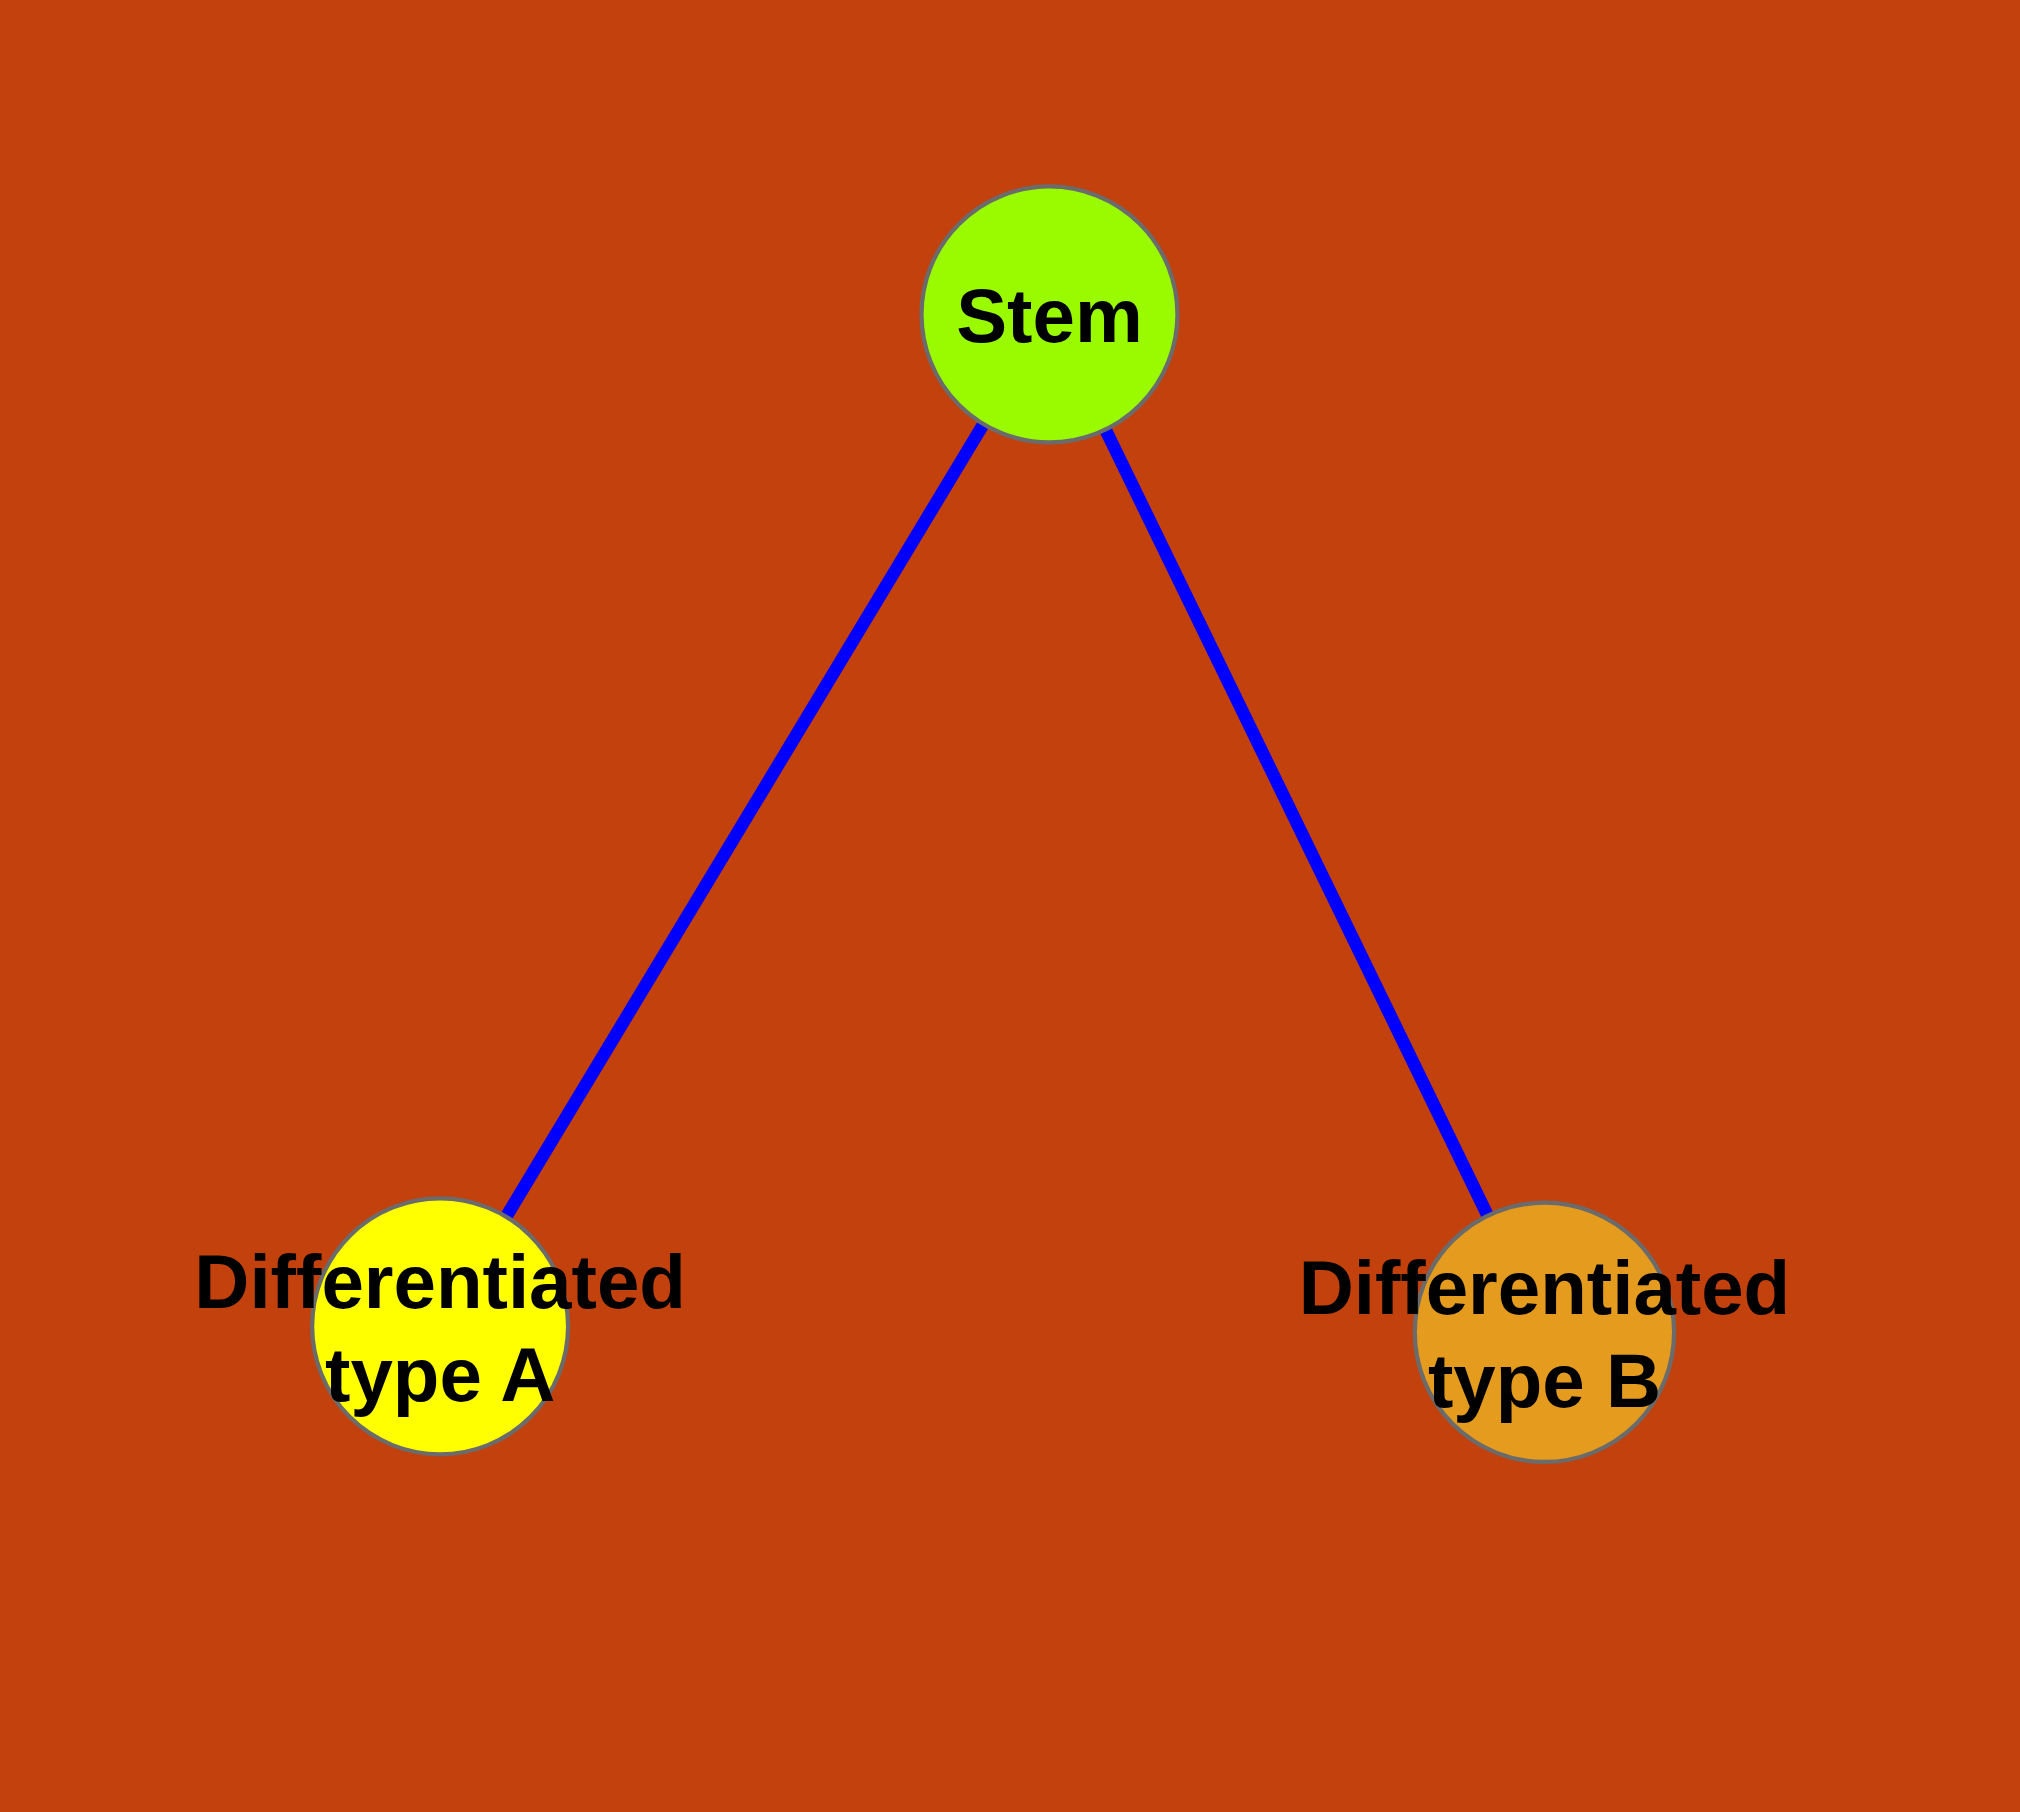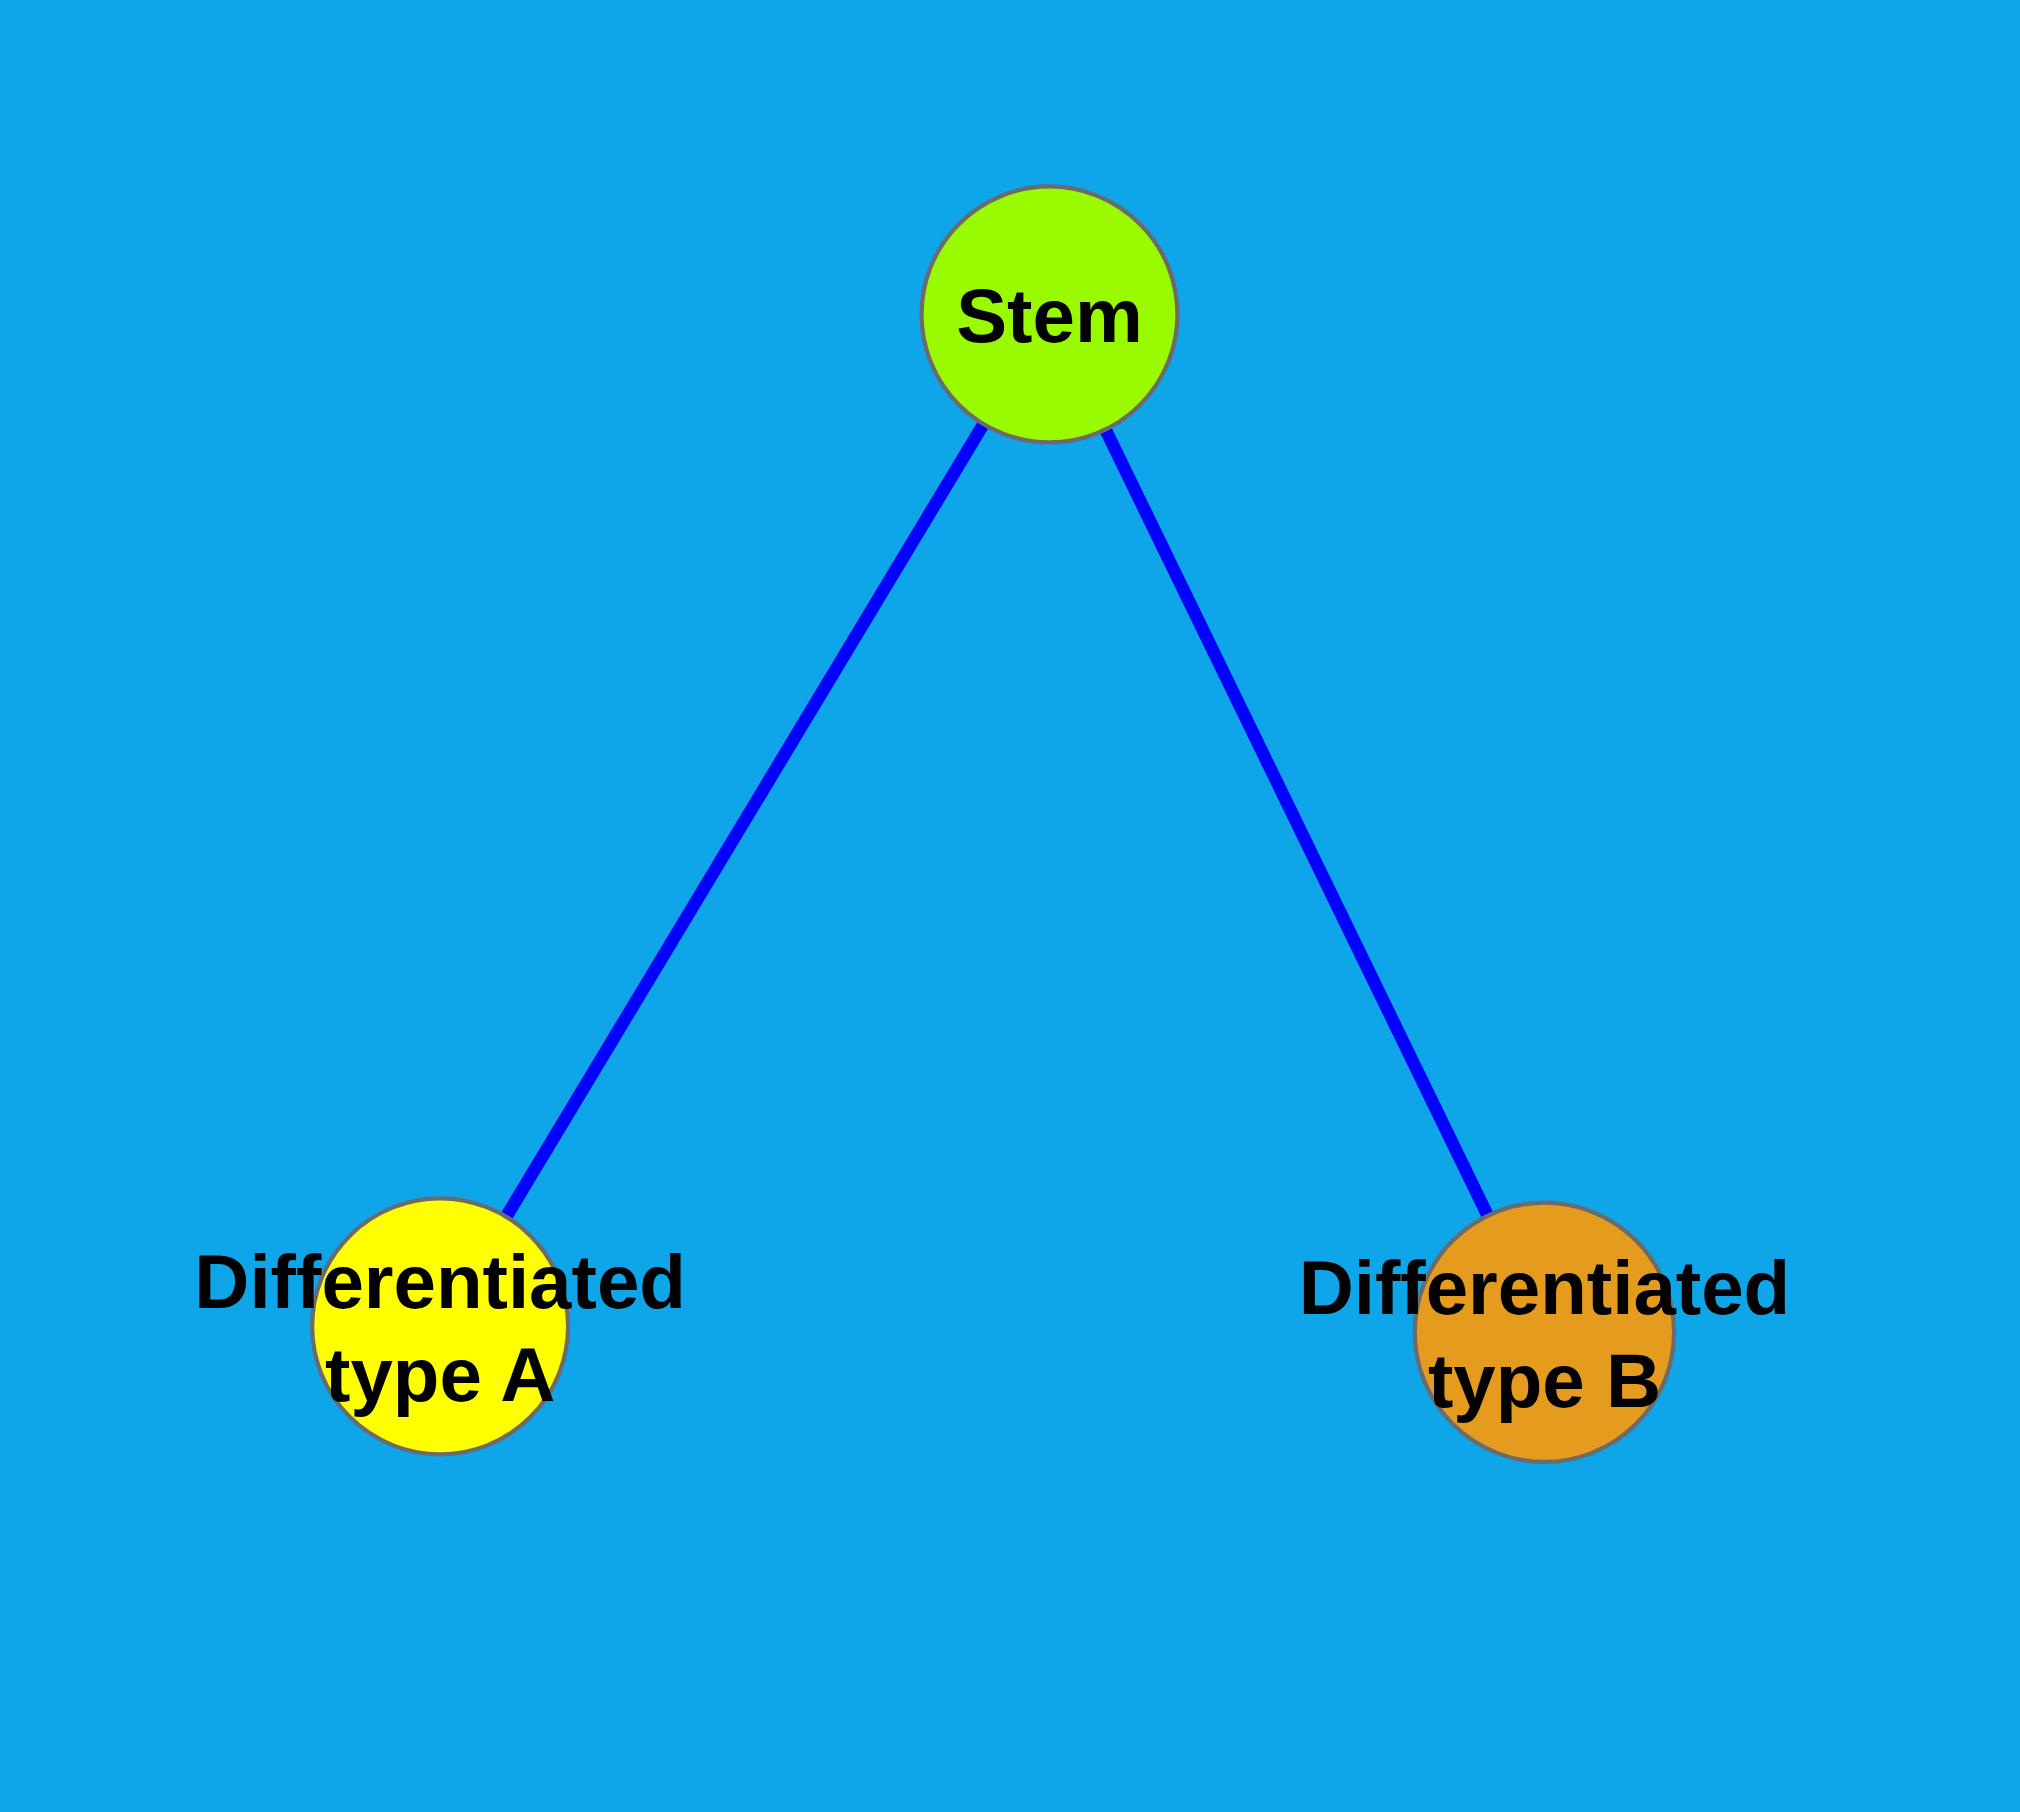--- a/index.html
+++ b/index.html
@@ -23,21 +23,21 @@
     height: 1812px;
   }
   .node-label {
     font-family: "Liberation Sans", sans-serif;
     font-weight: bold;
   }
 </style>
 </head>
 <body style="background: rgb(202, 202, 247);">
 
-<div class="diagram-wrap" style="background: #0ea5e9;">
+<div class="diagram-wrap" style="background: #c2410c;">
   <svg xmlns="http://www.w3.org/2000/svg" viewBox="0 0 2384 2138" preserveAspectRatio="xMidYMid meet">
     <g>
         <line x1="1238" y1="371" x2="519" y2="1565" stroke="#0000FF" stroke-width="15"></line>
         <line x1="1238" y1="371" x2="1822" y2="1572" stroke="#0000FF" stroke-width="15"></line>
       </g>
     <g>
         <circle cx="1238" cy="371" r="151" fill="#9AFB00" stroke="#6B6B6B" stroke-width="5"></circle>
         <circle cx="519" cy="1565" r="151" fill="#FFFF00" stroke="#6B6B6B" stroke-width="5"></circle>
         <circle cx="1822" cy="1572" r="153" fill="#E49B1E" stroke="#6B6B6B" stroke-width="5"></circle>
       </g>

